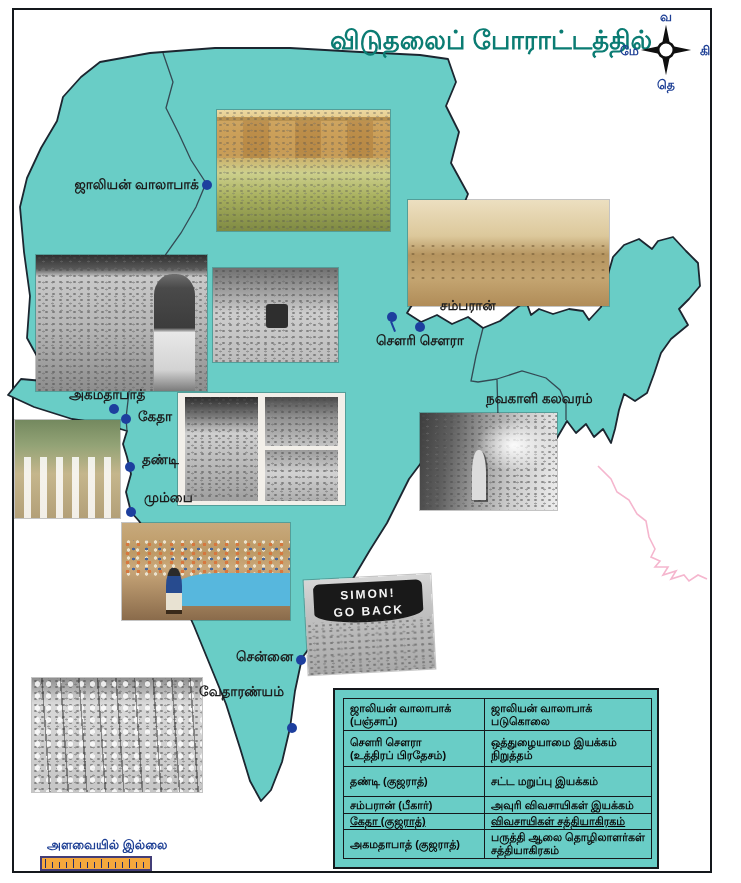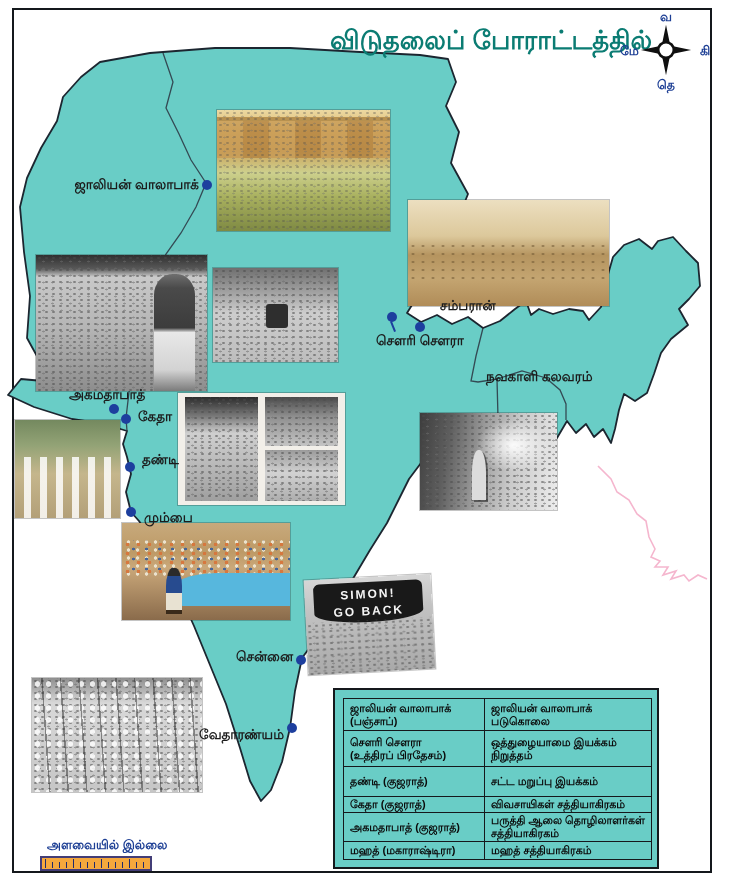--- a/index.html
+++ b/index.html
@@ -258,39 +258,39 @@
   <div class="dot" style="left:202px;top:180px;"></div>
   <div class="plabel ra" style="left:199px;top:177px;">ஜாலியன் வாலாபாக்</div>
 
   <div class="dot" style="left:415px;top:322px;"></div>
   <div class="plabel" style="left:424px;top:298px;margin-left:16px;">சம்பரான்</div>
 
   <div class="dot" style="left:387px;top:312px;"></div>
   <div class="pin-tail" style="left:392px;top:321px;"></div>
   <div class="plabel" style="left:376px;top:333px;">செளரி செளரா</div>
 
-  <div class="plabel" style="left:486px;top:369px;">நவகாளி கலவரம்</div>
+  <div class="plabel" style="left:486px;top:391px;">நவகாளி கலவரம்</div>
 
   <div class="dot" style="left:109px;top:404px;"></div>
   <div class="plabel" style="left:69px;top:387px;">அகமதாபாத்</div>
 
   <div class="dot" style="left:121px;top:414px;"></div>
   <div class="plabel" style="left:138px;top:409px;">கேதா</div>
 
   <div class="dot" style="left:125px;top:462px;"></div>
   <div class="plabel" style="left:142px;top:452px;">தண்டி</div>
 
   <div class="dot" style="left:126px;top:507px;"></div>
-  <div class="plabel" style="left:144px;top:510px;">மும்பை</div>
+  <div class="plabel" style="left:144px;top:490px;">மும்பை</div>
 
   <div class="dot" style="left:296px;top:655px;"></div>
   <div class="plabel ra" style="left:293px;top:649px;">சென்னை</div>
 
   <div class="dot" style="left:287px;top:723px;"></div>
-  <div class="plabel ra" style="left:284px;top:727px;">வேதாரண்யம்</div>
+  <div class="plabel ra" style="left:284px;top:684px;">வேதாரண்யம்</div>
 
   <div class="scale-label">அளவையில் இல்லை</div>
   <div class="ruler">
     <div class="ticks-s"></div>
     <div class="ticks-t"></div>
   </div>
 
   <div class="legend-panel">
     <table class="legend">
       <tbody>
@@ -301,30 +301,30 @@
         </tr>
         <tr style="height:36px;">
           <td class="c1">செளரி செளரா
 (உத்திரப் பிரதேசம்)</td>
           <td>ஒத்துழையாமை இயக்கம் நிறுத்தம்</td>
         </tr>
         <tr style="height:30px;">
           <td class="c1">தண்டி (குஜராத்)</td>
           <td>சட்ட மறுப்பு இயக்கம்</td>
         </tr>
-        <tr style="height:15px;">
+        <tr style="height:17px;">
+          <td class="c1">சம்பரான் (பீகார்)</td>
+          <td>அவுரி விவசாயிகள் இயக்கம்</td>
+        </tr>
+        <tr style="height:15px;text-decoration:underline;">
           <td class="c1">கேதா (குஜராத்)</td>
           <td>விவசாயிகள் சத்தியாகிரகம்</td>
         </tr>
         <tr style="height:29px;">
           <td class="c1">அகமதாபாத் (குஜராத்)</td>
           <td>பருத்தி ஆலை தொழிலாளர்கள்
 சத்தியாகிரகம்</td>
         </tr>
-        <tr style="height:18px;">
-          <td class="c1">மஹத் (மகாராஷ்டிரா)</td>
-          <td>மஹத் சத்தியாகிரகம்</td>
-        </tr>
       </tbody>
     </table>
   </div>
 
 </div>
 
 </body></html>

